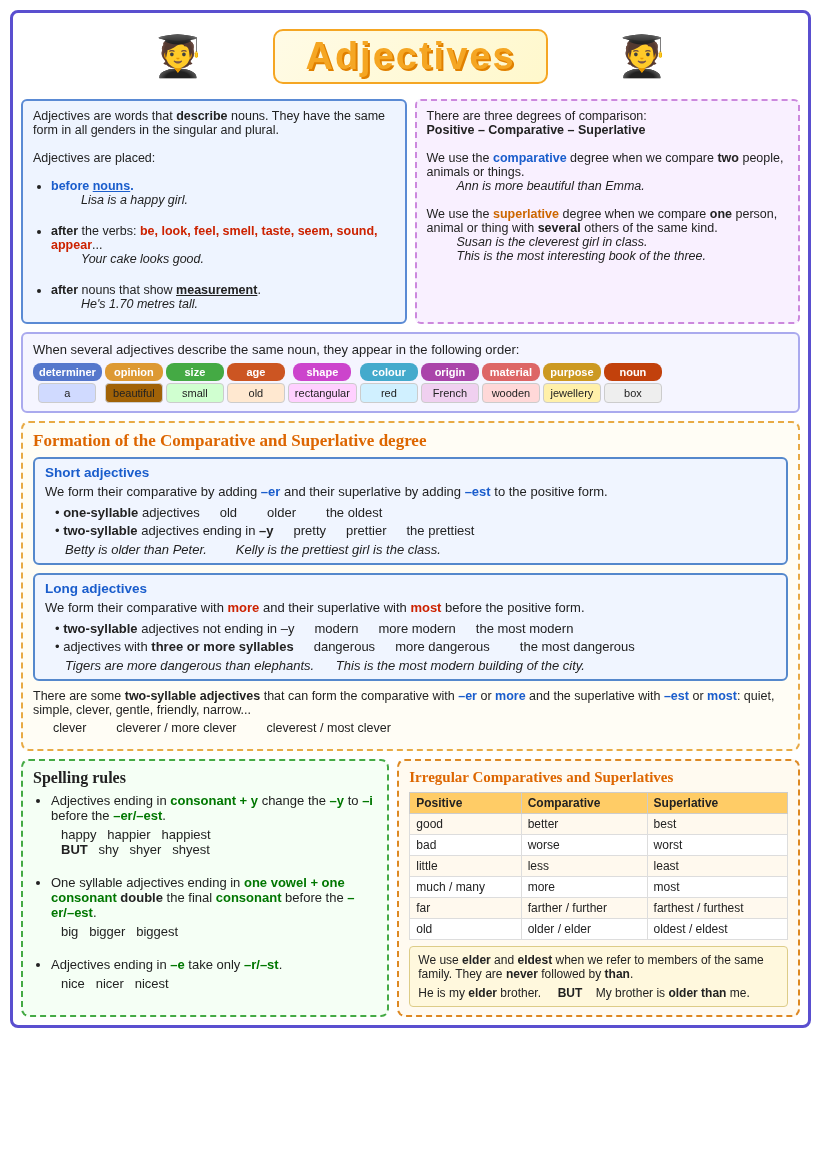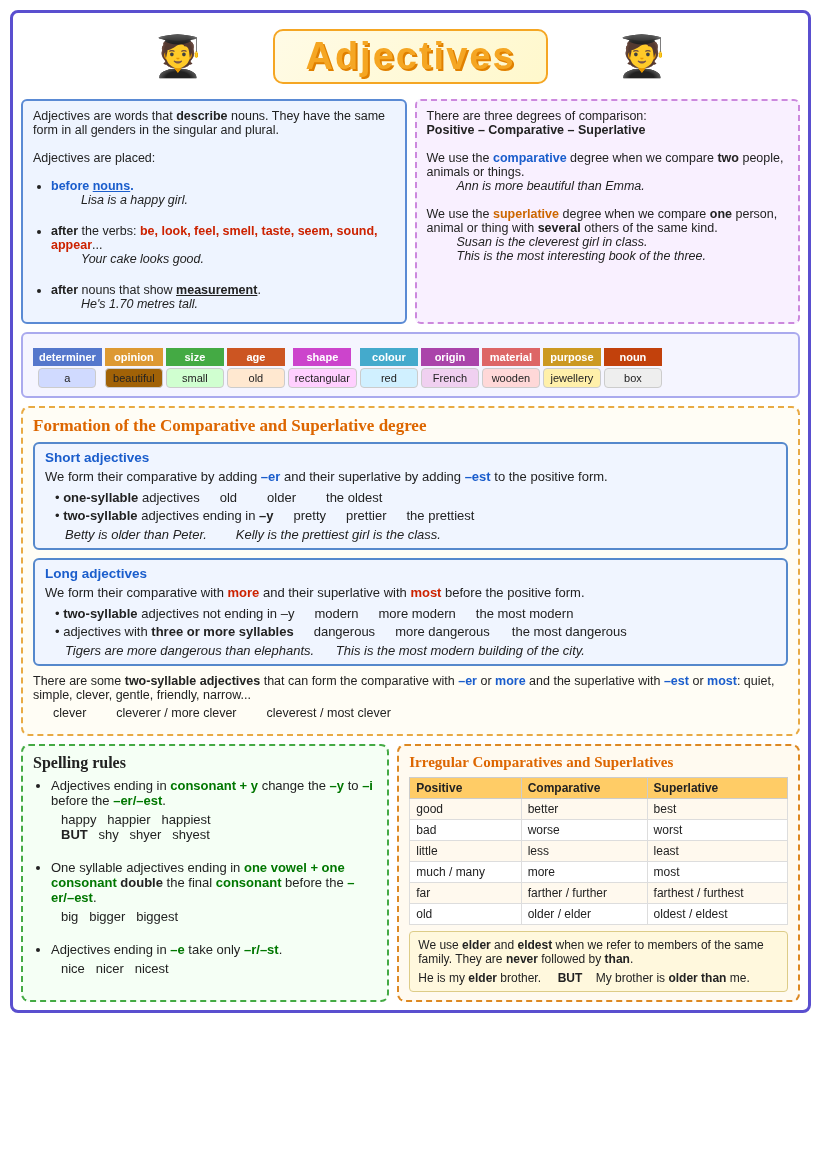--- a/index.html
+++ b/index.html
@@ -93,21 +93,21 @@
       gap: 3px;
       margin-top: 6px;
     }
     .order-col {
       display: flex;
       flex-direction: column;
       gap: 2px;
       align-items: center;
     }
     .order-header {
-      border-radius: 0;
+      border-radius: 8px;
       padding: 3px 6px;
       font-weight: bold;
       font-size: 11px;
       text-align: center;
       color: #fff;
       min-width: 58px;
     }
     .order-value {
       border-radius: 4px;
       padding: 3px 6px;
@@ -267,20 +267,21 @@
       <p>We use the <b class="bold-blue">comparative</b> degree when we compare <b>two</b> people, animals or things.</p>
       <p class="example-indent">Ann is more beautiful than Emma.</p>
       <br>
       <p>We use the <b class="bold-orange">superlative</b> degree when we compare <b>one</b> person, animal or thing with <b>several</b> others of the same kind.</p>
       <p class="example-indent">Susan is the cleverest girl in class.</p>
       <p class="example-indent">This is the most interesting book of the three.</p>
     </div>
   </div>
 
   <div class="order-section">
+    <p>When several adjectives describe the same noun, they appear in the following order:</p>
     <div class="order-table">
       <div class="order-col col-determiner">
         <div class="order-header">determiner</div>
         <div class="order-value">a</div>
       </div>
       <div class="order-col col-opinion">
         <div class="order-header">opinion</div>
         <div class="order-value">beautiful</div>
       </div>
       <div class="order-col col-size">
@@ -348,21 +349,21 @@
         <div style="display:flex; gap:10px; margin-bottom:3px;">
           <span>• <b>two-syllable</b> adjectives not ending in –y</span>
           <span style="margin-left:10px;">modern</span>
           <span style="margin-left:10px;">more modern</span>
           <span style="margin-left:10px;">the most modern</span>
         </div>
         <div style="display:flex; gap:10px;">
           <span>• adjectives with <b>three or more syllables</b></span>
           <span style="margin-left:10px;">dangerous</span>
           <span style="margin-left:10px;">more dangerous</span>
-          <span style="margin-left:12px;">the most dangerous</span>
+          <span style="margin-left:20px;">the most dangerous</span>
         </div>
       </div>
       <p style="margin-left:20px; font-style:italic;">Tigers are more dangerous than elephants. &nbsp;&nbsp;&nbsp;&nbsp; This is the most modern building of the city.</p>
     </div>
 
     <div style="font-size:12.5px; margin-bottom:6px;">
       <p>There are some <b>two-syllable adjectives</b> that can form the comparative with <b class="bold-blue">–er</b> or <b class="bold-blue">more</b> and the superlative with <b class="bold-blue">–est</b> or <b class="bold-blue">most</b>: quiet, simple, clever, gentle, friendly, narrow...</p>
       <div style="display:flex; gap:30px; margin-left:20px; margin-top:4px;">
         <span>clever</span>
         <span>cleverer / more clever</span>

